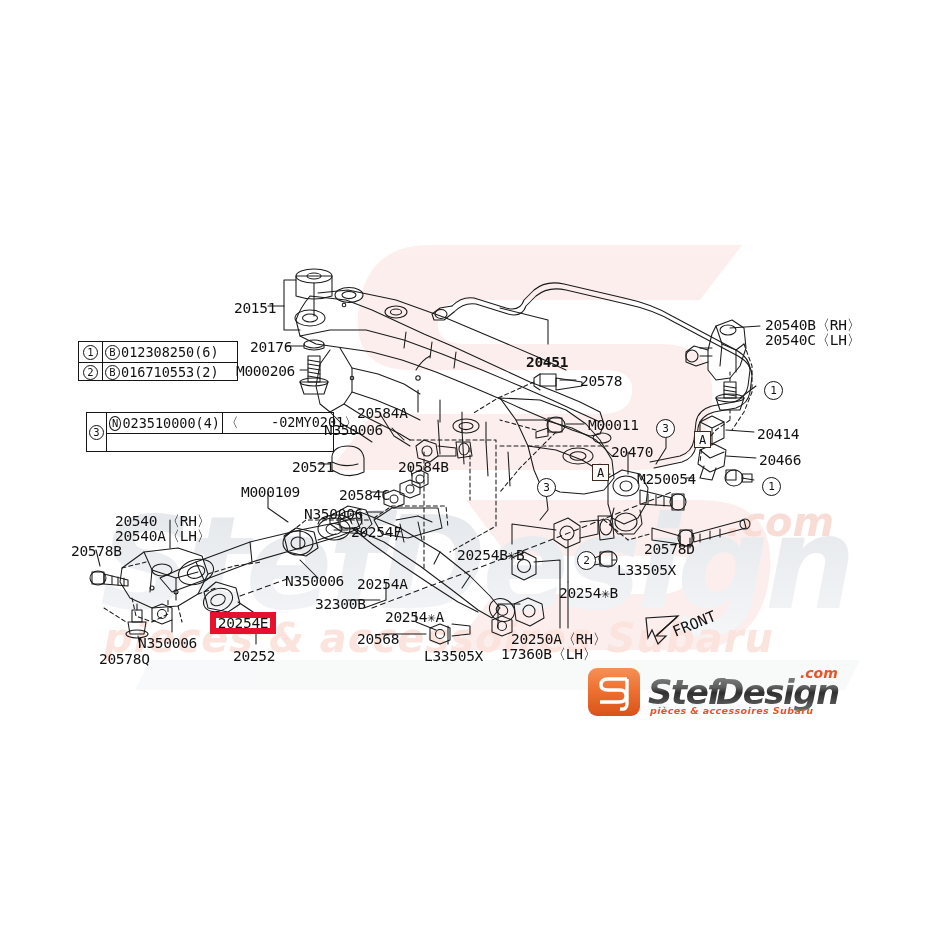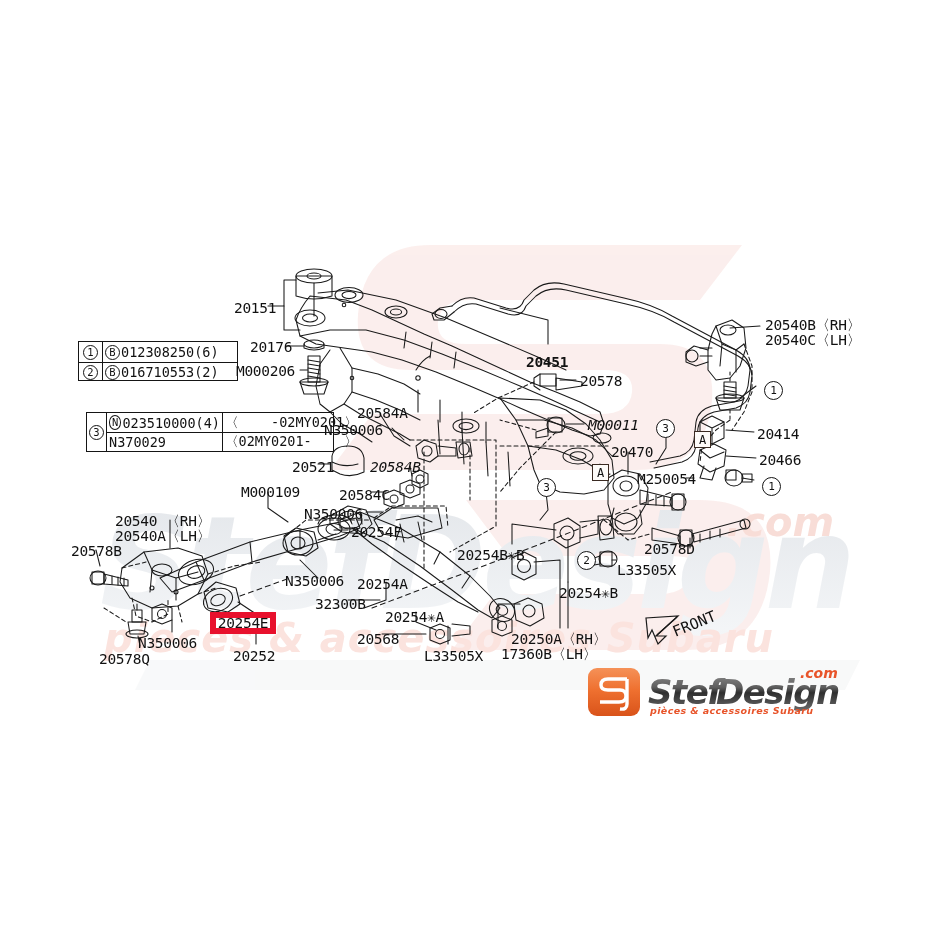--- a/index.html
+++ b/index.html
@@ -470,48 +470,40 @@
       <div style="flex:1; display:flex; flex-direction:column;">
         <div class="row" style="height:20px; border-bottom:1.4px solid #151515;">
           <div class="cell" style="width:116px; border-right:1.4px solid #151515;">
             <span class="circ" style="margin-right:1px;">N</span>
             <span>023510000(4)</span>
           </div>
           <div class="cell" style="flex:1; justify-content:flex-end;">
             <span>〈    -02MY0201〉</span>
           </div>
         </div>
-        <div class="row" style="height:18px;">
-          <div class="cell" style="width:116px; border-right:1.4px solid #151515;">
-            <span>N370029</span>
-          </div>
-          <div class="cell" style="flex:1; justify-content:flex-start;">
-            <span>〈02MY0201-    〉</span>
-          </div>
-        </div>
       </div>
     </div>
   </div>
 
   <div class="lbl" style="left:234px; top:300px;">20151</div>
   <div class="lbl" style="left:250px; top:339px;">20176</div>
   <div class="lbl" style="left:236px; top:363px;">M000206</div>
   <div class="lbl" style="left:526px; top:354px;font-weight:bold;">20451</div>
   <div class="lbl" style="left:580px; top:373px;">20578</div>
-  <div class="lbl" style="left:588px; top:417px;font-style:italic;">M00011</div>
+  <div class="lbl" style="left:588px; top:417px;">M00011</div>
   <div class="lbl" style="left:611px; top:444px;">20470</div>
   <div class="lbl" style="left:637px; top:471px;">M250054</div>
   <div class="lbl" style="left:765px; top:317px;">20540B〈RH〉</div>
   <div class="lbl" style="left:765px; top:332px;">20540C〈LH〉</div>
   <div class="lbl" style="left:757px; top:426px;">20414</div>
   <div class="lbl" style="left:759px; top:452px;">20466</div>
   <div class="lbl" style="left:357px; top:405px;">20584A</div>
   <div class="lbl" style="left:324px; top:422px;">N350006</div>
   <div class="lbl" style="left:292px; top:459px;">20521</div>
-  <div class="lbl" style="left:370px; top:459px;font-style:italic;">20584B</div>
+  <div class="lbl" style="left:398px; top:459px;">20584B</div>
   <div class="lbl" style="left:339px; top:487px;">20584C</div>
   <div class="lbl" style="left:304px; top:506px;">N350006</div>
   <div class="lbl" style="left:241px; top:484px;">M000109</div>
   <div class="lbl" style="left:351px; top:524px;">20254F</div>
   <div class="lbl" style="left:115px; top:513px;">20540 〈RH〉</div>
   <div class="lbl" style="left:115px; top:528px;">20540A〈LH〉</div>
   <div class="lbl" style="left:71px;  top:543px;">20578B</div>
   <div class="lbl" style="left:285px; top:573px;">N350006</div>
   <div class="lbl" style="left:357px; top:576px;">20254A</div>
   <div class="lbl" style="left:315px; top:596px;">32300B</div>

